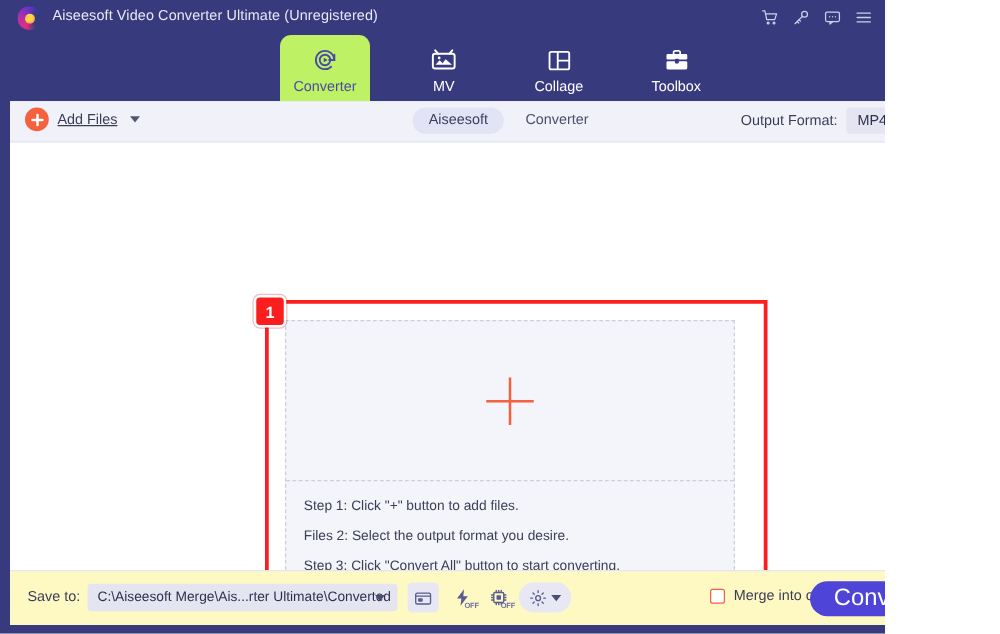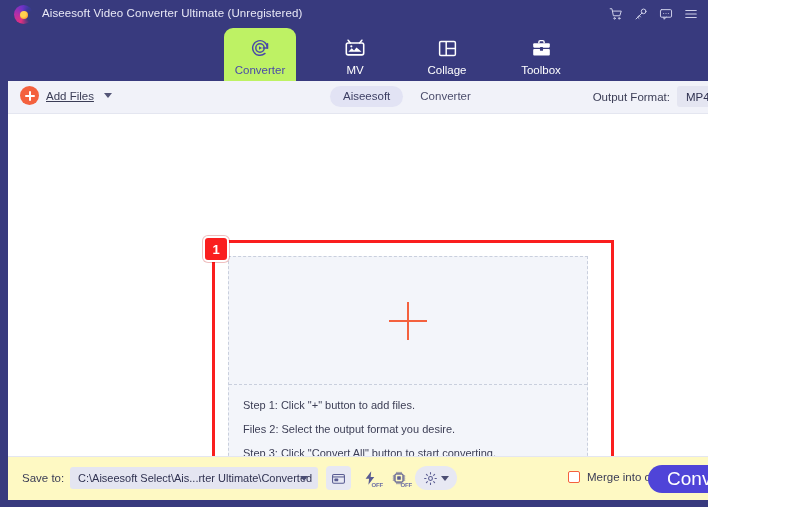--- a/index.html
+++ b/index.html
@@ -413,21 +413,21 @@
 
     <div class="annot-box"></div>
     <div class="annot-badge">1</div>
   </div>
 
   <div class="bottombar">
 
     <div class="saveto-lbl">Save to:</div>
 
     <div class="pathbox">
-      <div class="ptxt">C:\Aiseesoft Select\Ais...rter Ultimate\Converted</div>
+      <div class="ptxt">C:\Aiseesoft Merge\Ais...rter Ultimate\Converted</div>
       <div class="car"></div>
     </div>
 
     <div class="ibtn" id="btn-open-folder">
       <svg width="15" height="15" viewBox="0 0 24 24" fill="none" stroke="currentColor" stroke-width="1.7" stroke-linejoin="round">
         <rect x="2.5" y="5.5" width="19" height="14" rx="2"></rect>
         <path d="M2.5 9.5h19"></path>
         <rect x="5.5" y="12" width="6" height="4.5" rx="1" fill="currentColor" stroke="none"></rect>
       </svg>
     </div>

